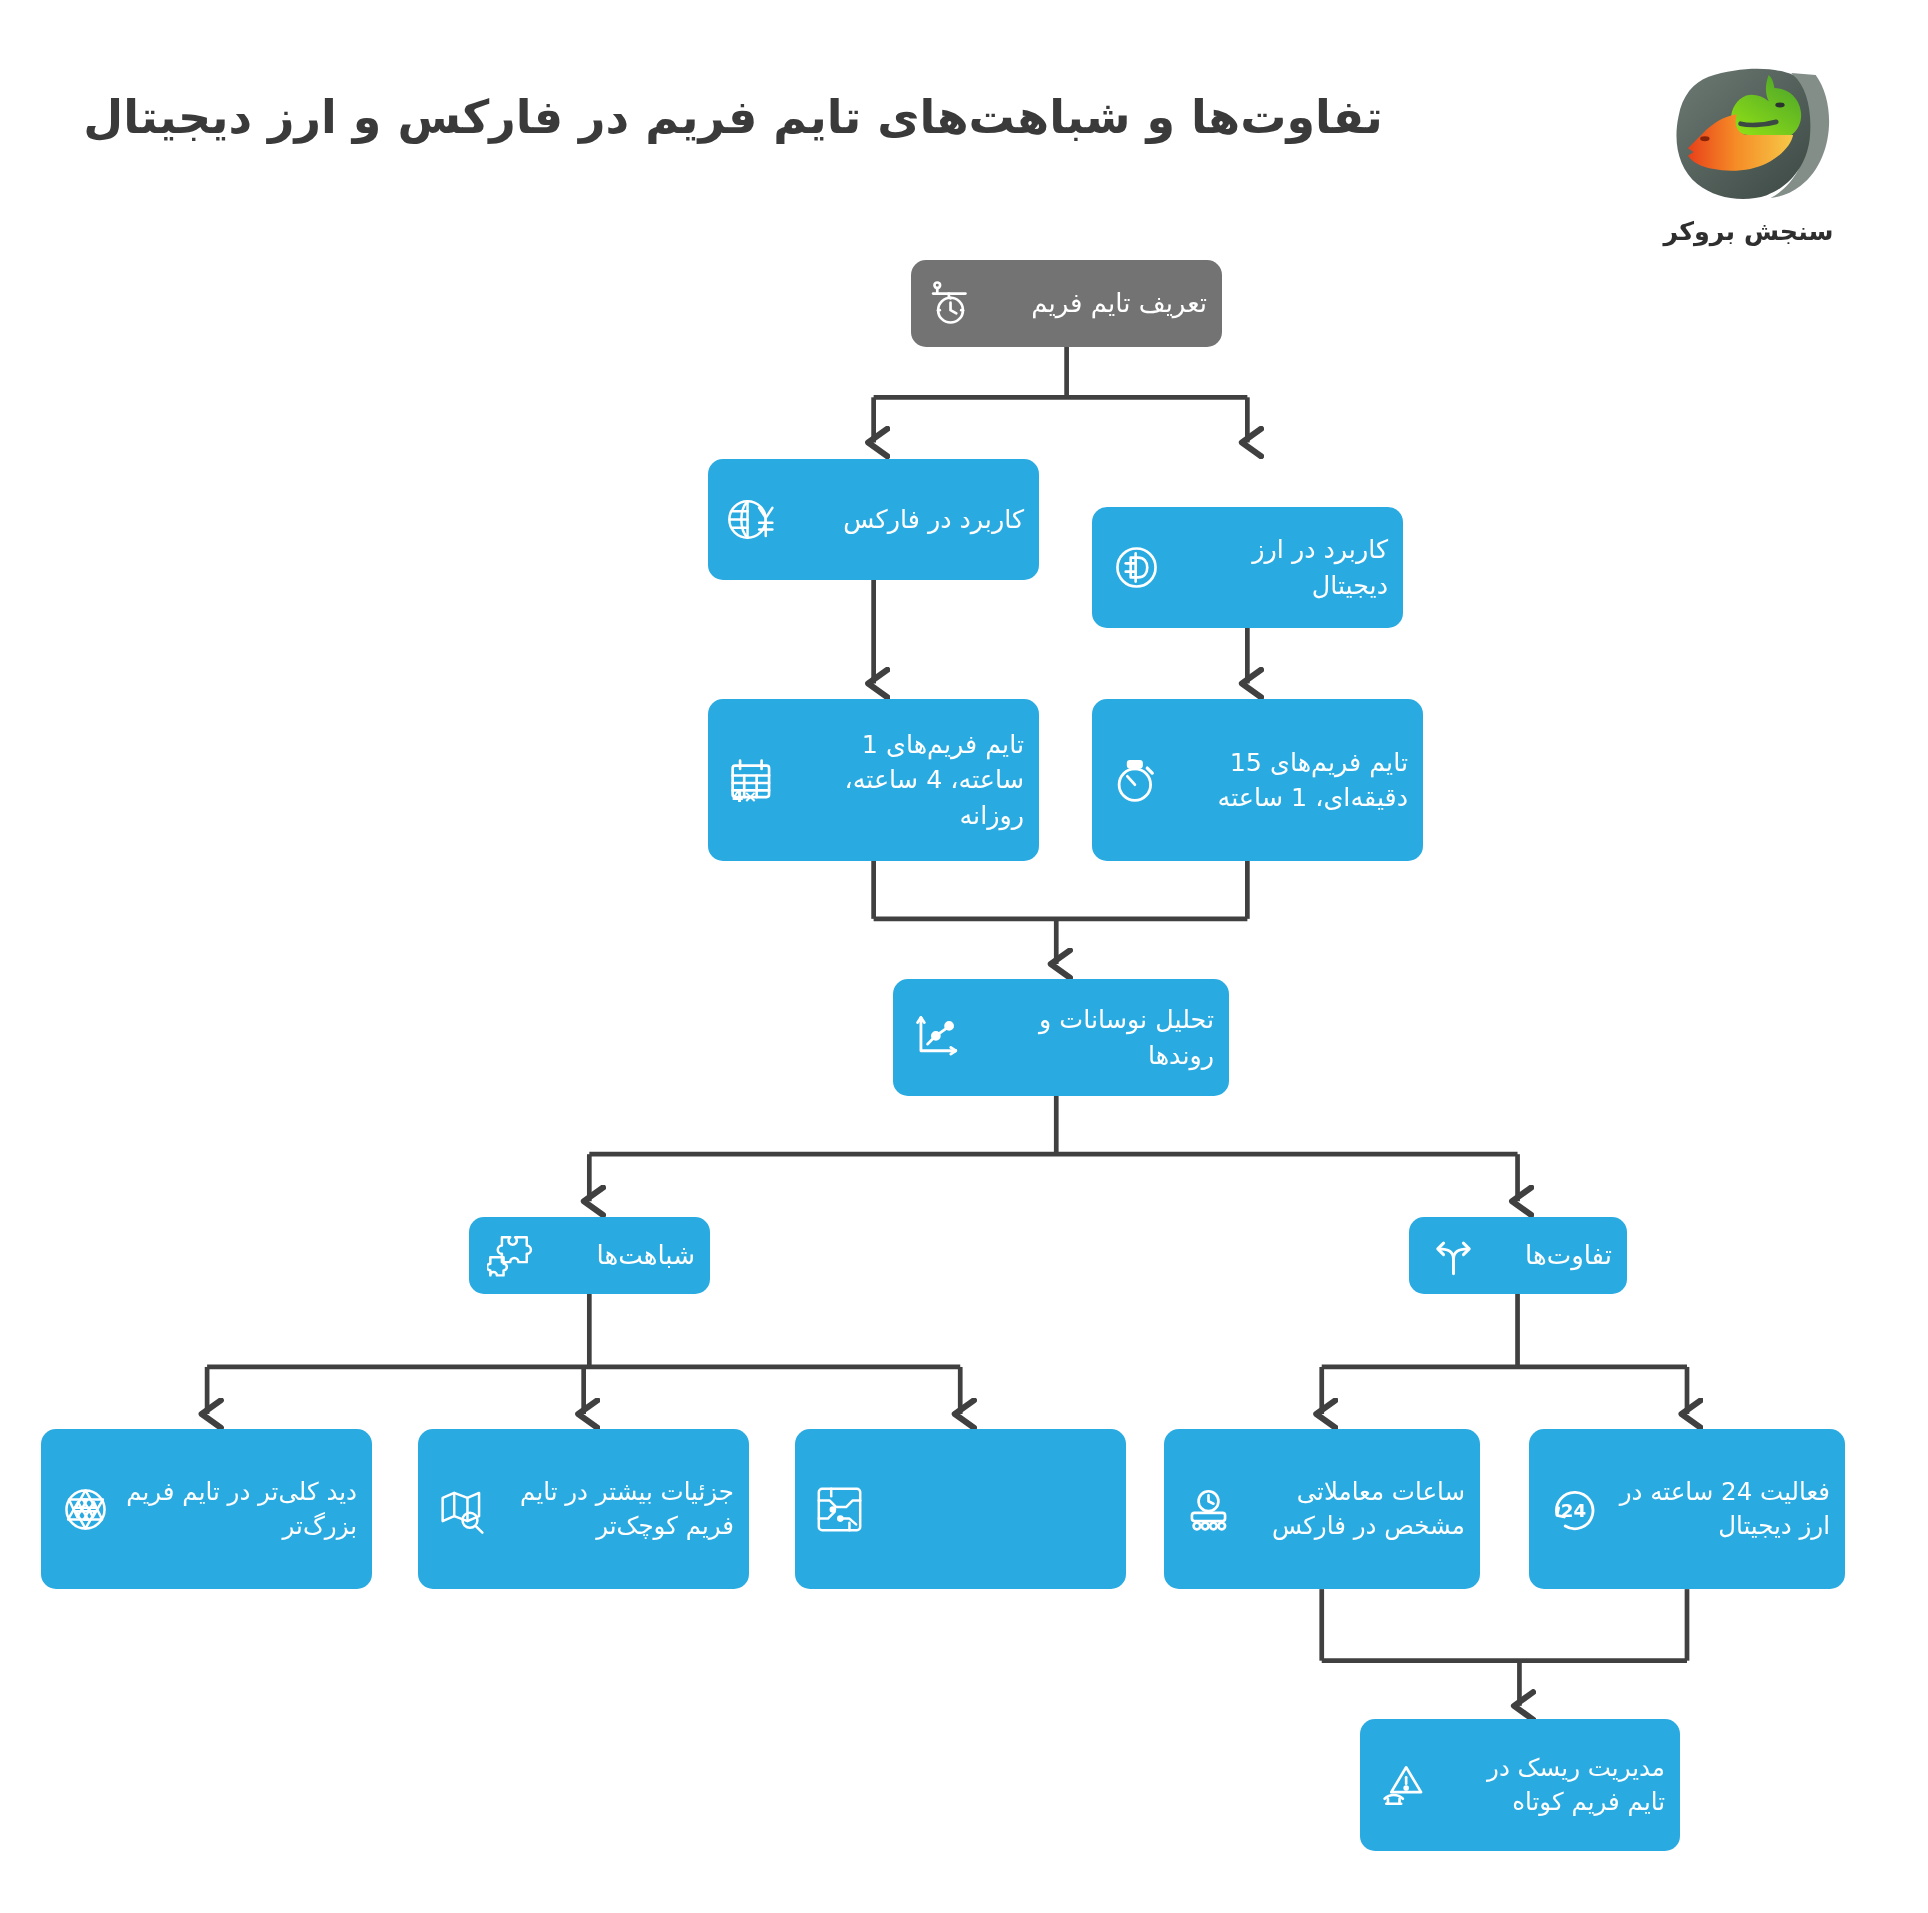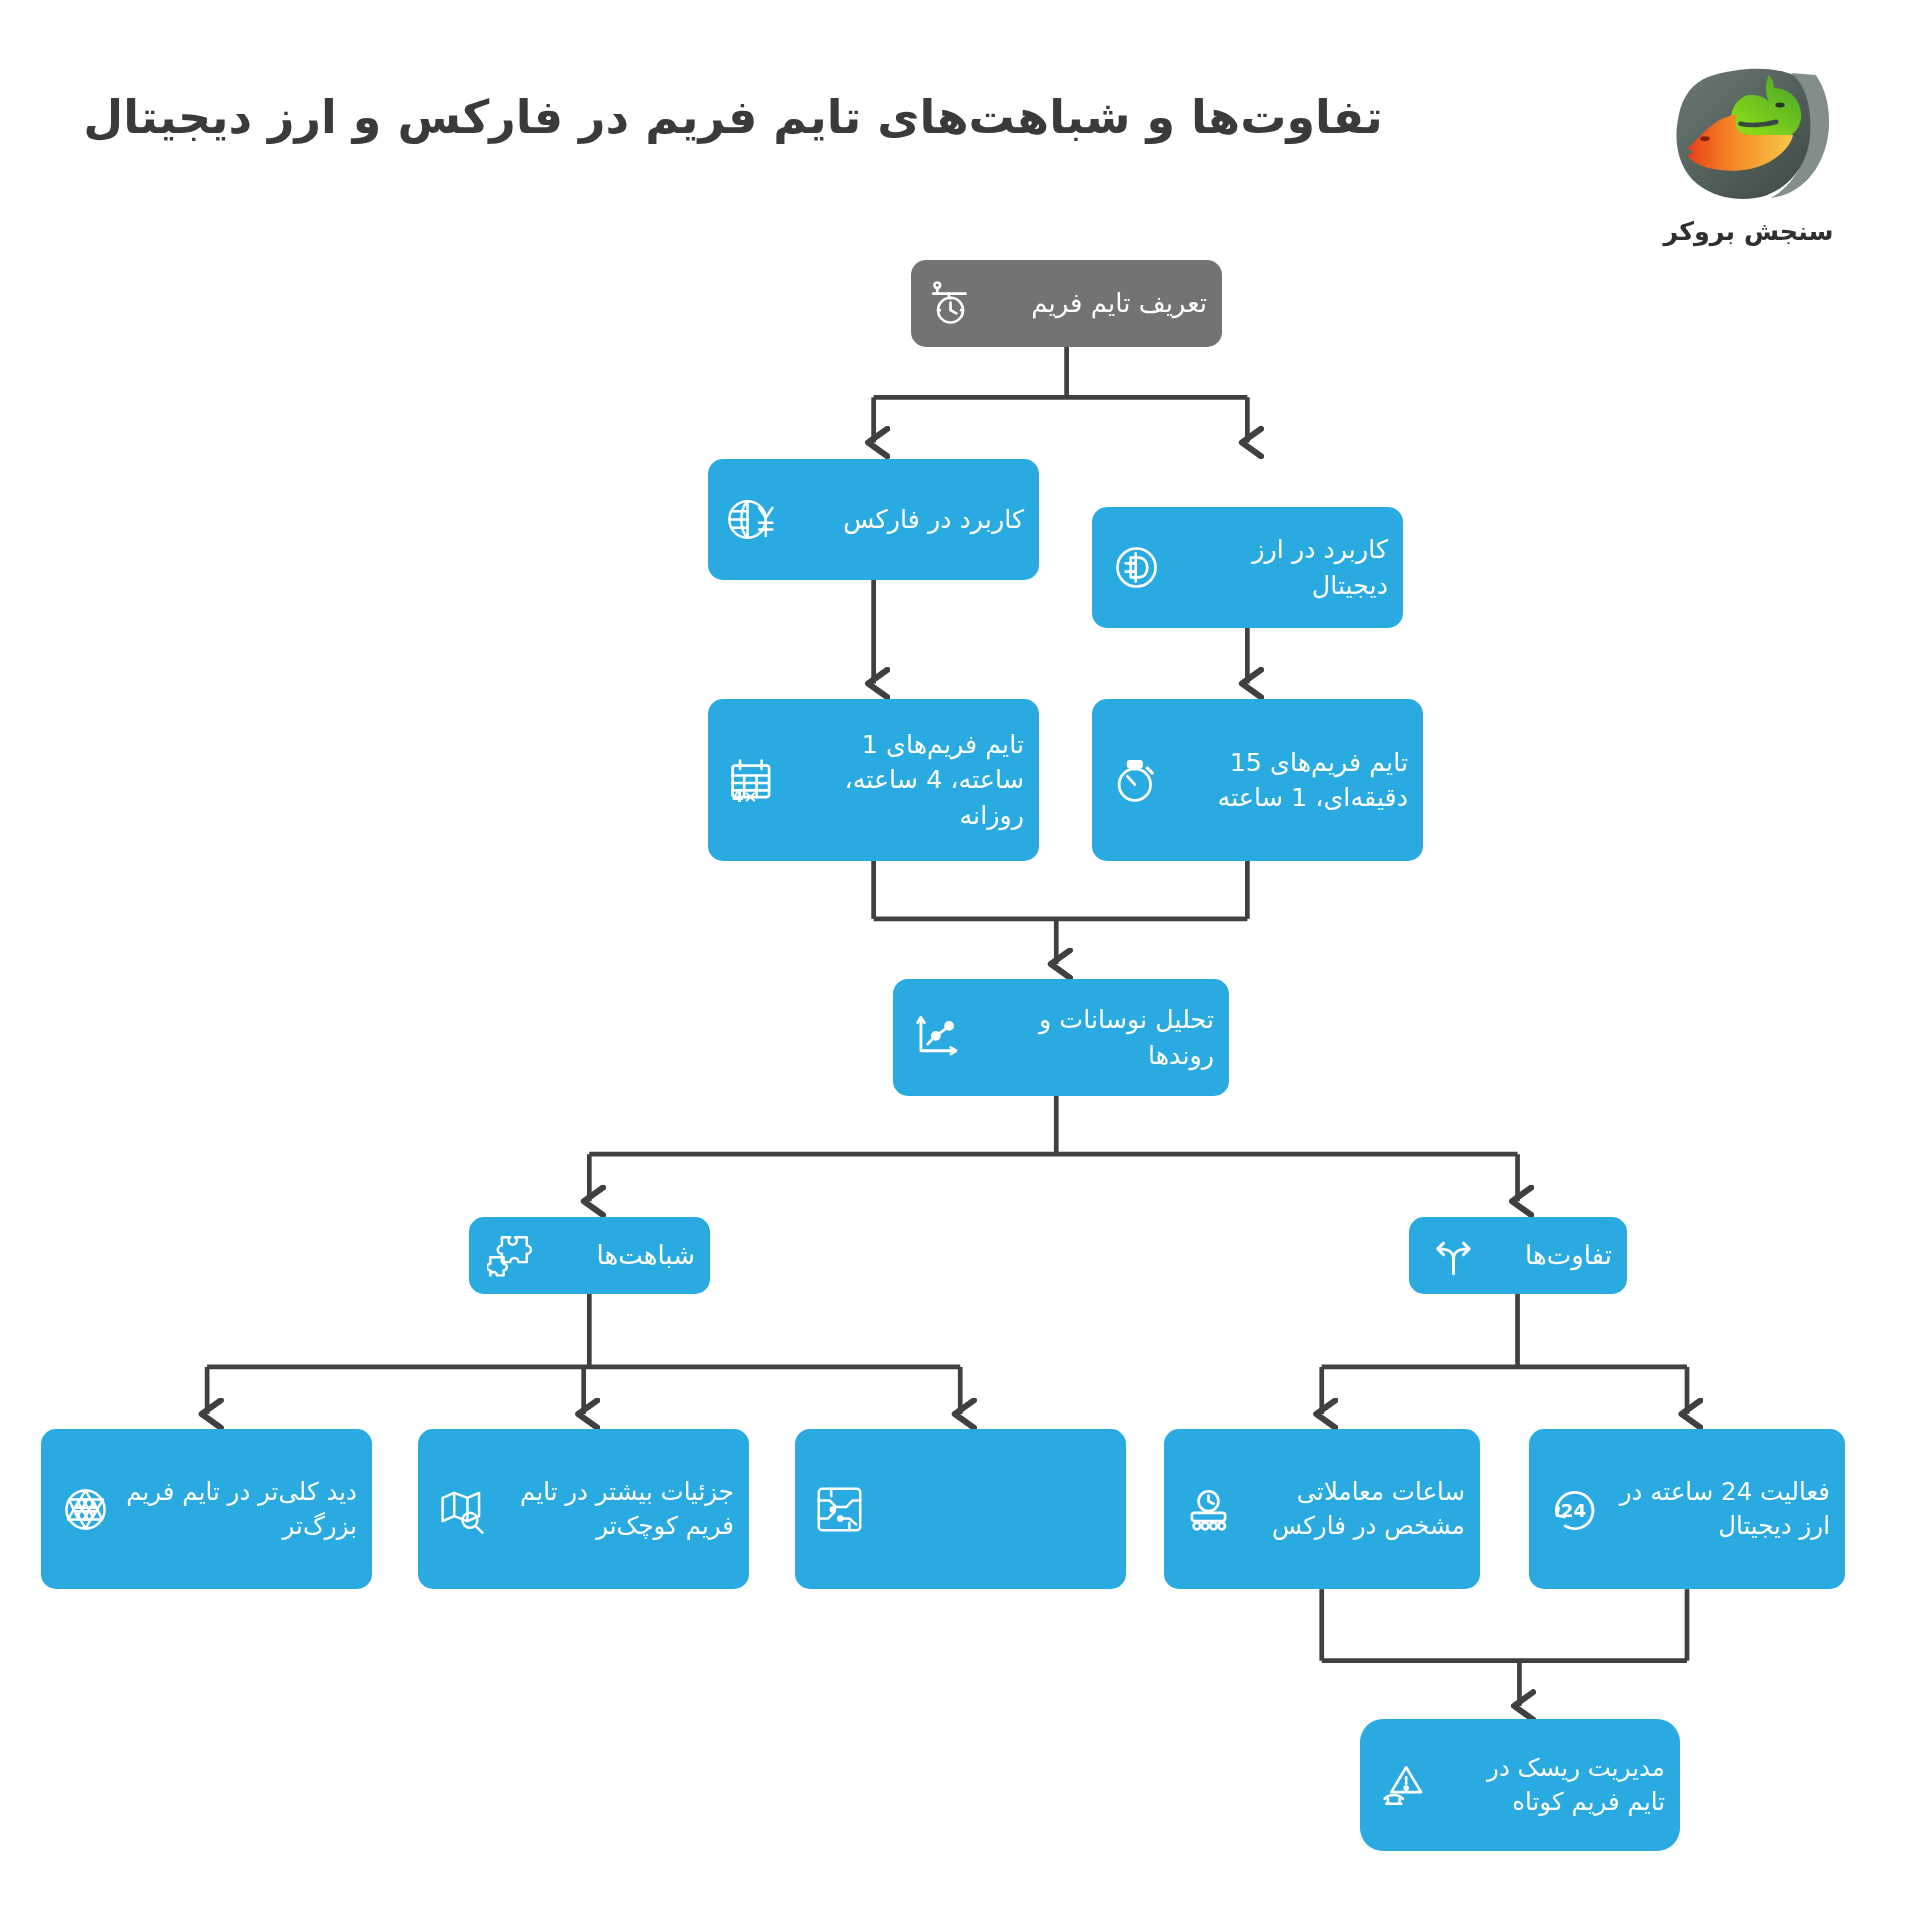--- a/index.html
+++ b/index.html
@@ -48,27 +48,27 @@
   .node.gray{background:#737373;}
 
   
   #n-def       {left:911px; top:260px;  width:311px; height:87px;}
   #n-forex     {left:708px; top:459px;  width:331px; height:121px;}
   #n-crypto    {left:1092px;top:459px;  width:311px; height:121px;margin-top:48px;}
   #n-tf-forex  {left:708px; top:699px;  width:331px; height:162px;}
   #n-tf-crypto {left:1092px;top:699px;  width:331px; height:162px;}
   #n-analysis  {left:893px; top:979px; width:336px; height:117px;}
   #n-sim       {left:469px; top:1217px; width:241px; height:77px;}
-  #n-diff      {left:1409px;top:1217px; width:218px; height:77px;font-family:Liberation Serif, serif;}
+  #n-diff      {left:1409px;top:1217px; width:218px; height:77px;}
   #n-s1        {left:41px;  top:1429px; width:331px; height:160px;}
   #n-s2        {left:418px; top:1429px; width:331px; height:160px;}
   #n-s3        {left:795px; top:1429px; width:331px; height:160px;}
   #n-d1        {left:1164px;top:1429px; width:316px; height:160px;}
   #n-d2        {left:1529px;top:1429px; width:316px; height:160px;}
-  #n-risk      {left:1360px;top:1719px; width:320px; height:132px;border-radius:23px;}
+  #n-risk      {left:1360px;top:1719px; width:320px; height:132px;}
 
   
   #n-s1 .label,#n-s2 .label,#n-s3 .label,
   #n-d1 .label,#n-d2 .label,#n-risk .label{font-size:24.5px;}
   #n-def .label{font-size:26px;}
   #n-sim .label,#n-diff .label{font-size:26px;}
 </style>
 </head>
 <body>
 

